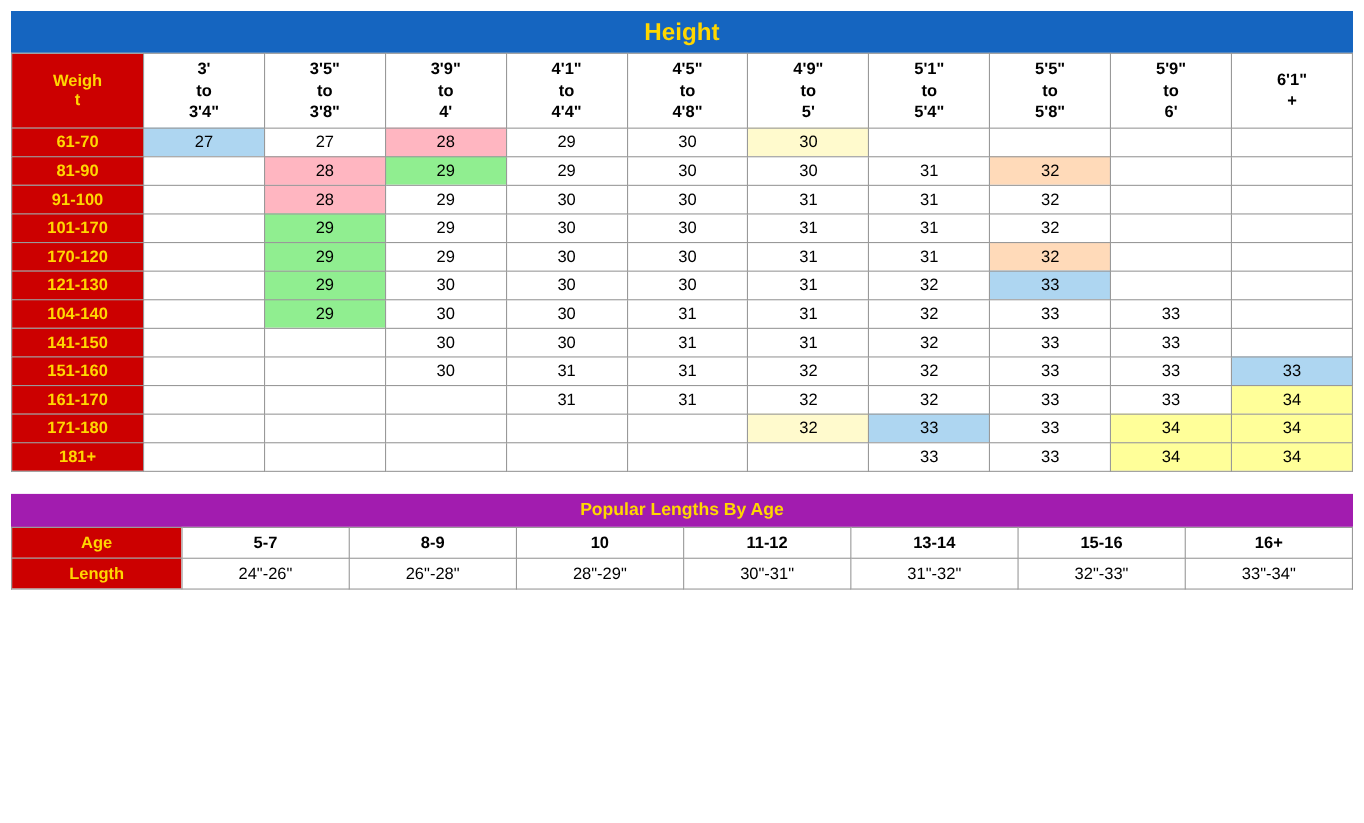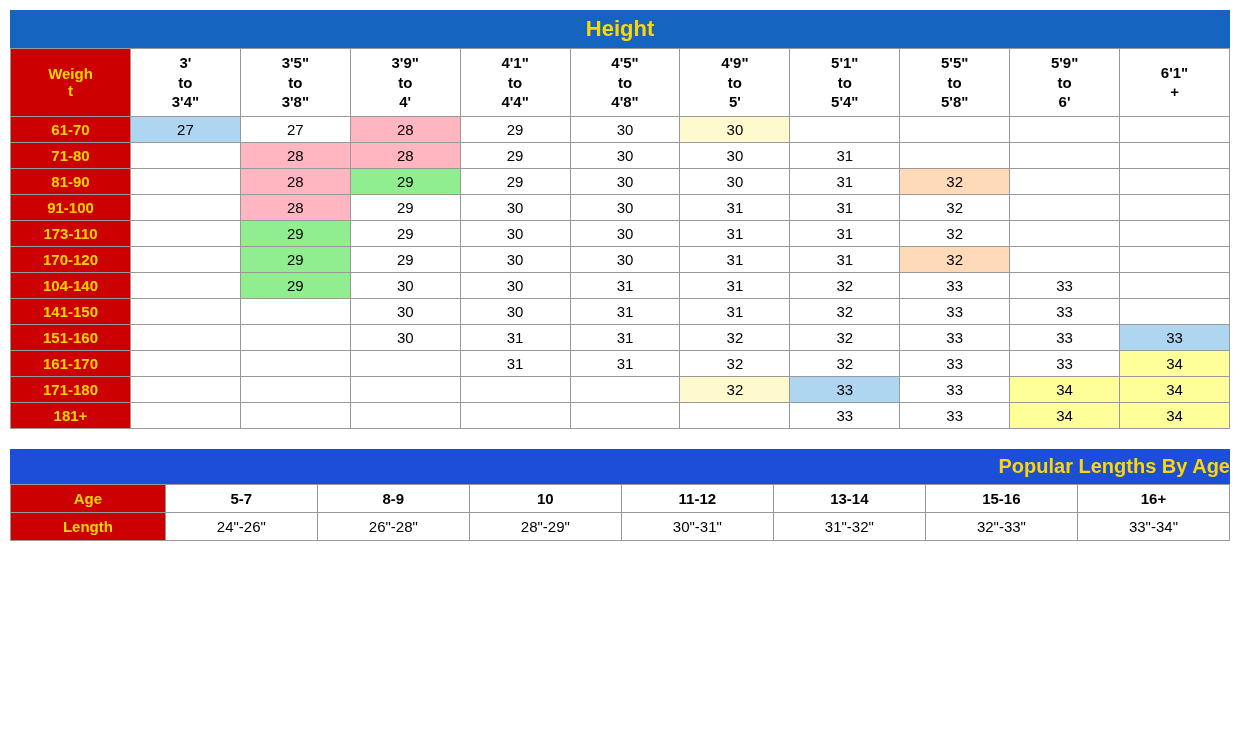--- a/index.html
+++ b/index.html
@@ -50,25 +50,25 @@
     }
 
     .row-header {
       background: #CC0000;
       color: #FFD700;
       font-weight: bold;
       font-size: 14px;
     }
 
     .section-title {
-      background: #1d4ed8;
-      color: #FFD700;
-      font-weight: bold;
-      font-size: 20px;
-      text-align: right;
+      background: #a21caf;
+      color: #FFD700;
+      font-weight: bold;
+      font-size: 16px;
+      text-align: center;
       padding: 6px 0;
     }
 
     table.age-table {
       width: 100%;
       border-collapse: collapse;
       margin-top: 0;
     }
 
     table.age-table th,
@@ -120,81 +120,81 @@
         <td style="background-color: rgb(255, 182, 193);">28</td>
         <td style="background-color: rgb(255, 255, 255);">29</td>
         <td style="background-color: rgb(255, 255, 255);">30</td>
         <td style="background-color: rgb(255, 250, 205);">30</td>
         <td style="background-color: rgb(255, 255, 255);"></td>
         <td style="background-color: rgb(255, 255, 255);"></td>
         <td style="background-color: rgb(255, 255, 255);"></td>
         <td style="background-color: rgb(255, 255, 255);"></td>
       </tr>
       <tr>
-        <th class="row-header">71-80</th>
+        <th class="row-header">81-90</th>
         <td style="background-color: rgb(255, 255, 255);"></td>
         <td style="background-color: rgb(255, 182, 193);">28</td>
+        <td style="background-color: rgb(144, 238, 144);">29</td>
+        <td style="background-color: rgb(255, 255, 255);">29</td>
+        <td style="background-color: rgb(255, 255, 255);">30</td>
+        <td style="background-color: rgb(255, 255, 255);">30</td>
+        <td style="background-color: rgb(255, 255, 255);">31</td>
+        <td style="background-color: rgb(255, 218, 185);">32</td>
+        <td style="background-color: rgb(255, 255, 255);"></td>
+        <td style="background-color: rgb(255, 255, 255);"></td>
+      </tr>
+      <tr>
+        <th class="row-header">91-100</th>
+        <td style="background-color: rgb(255, 255, 255);"></td>
         <td style="background-color: rgb(255, 182, 193);">28</td>
         <td style="background-color: rgb(255, 255, 255);">29</td>
         <td style="background-color: rgb(255, 255, 255);">30</td>
         <td style="background-color: rgb(255, 255, 255);">30</td>
         <td style="background-color: rgb(255, 255, 255);">31</td>
-        <td style="background-color: rgb(255, 255, 255);"></td>
-        <td style="background-color: rgb(255, 255, 255);"></td>
-        <td style="background-color: rgb(255, 255, 255);"></td>
-      </tr>
-      <tr>
-        <th class="row-header">81-90</th>
-        <td style="background-color: rgb(255, 255, 255);"></td>
-        <td style="background-color: rgb(255, 182, 193);">28</td>
-        <td style="background-color: rgb(144, 238, 144);">29</td>
-        <td style="background-color: rgb(255, 255, 255);">29</td>
-        <td style="background-color: rgb(255, 255, 255);">30</td>
-        <td style="background-color: rgb(255, 255, 255);">30</td>
+        <td style="background-color: rgb(255, 255, 255);">31</td>
+        <td style="background-color: rgb(255, 255, 255);">32</td>
+        <td style="background-color: rgb(255, 255, 255);"></td>
+        <td style="background-color: rgb(255, 255, 255);"></td>
+      </tr>
+      <tr>
+        <th class="row-header">101-170</th>
+        <td style="background-color: rgb(255, 255, 255);"></td>
+        <td style="background-color: rgb(144, 238, 144);">29</td>
+        <td style="background-color: rgb(255, 255, 255);">29</td>
+        <td style="background-color: rgb(255, 255, 255);">30</td>
+        <td style="background-color: rgb(255, 255, 255);">30</td>
+        <td style="background-color: rgb(255, 255, 255);">31</td>
+        <td style="background-color: rgb(255, 255, 255);">31</td>
+        <td style="background-color: rgb(255, 255, 255);">32</td>
+        <td style="background-color: rgb(255, 255, 255);"></td>
+        <td style="background-color: rgb(255, 255, 255);"></td>
+      </tr>
+      <tr>
+        <th class="row-header">170-120</th>
+        <td style="background-color: rgb(255, 255, 255);"></td>
+        <td style="background-color: rgb(144, 238, 144);">29</td>
+        <td style="background-color: rgb(255, 255, 255);">29</td>
+        <td style="background-color: rgb(255, 255, 255);">30</td>
+        <td style="background-color: rgb(255, 255, 255);">30</td>
+        <td style="background-color: rgb(255, 255, 255);">31</td>
         <td style="background-color: rgb(255, 255, 255);">31</td>
         <td style="background-color: rgb(255, 218, 185);">32</td>
         <td style="background-color: rgb(255, 255, 255);"></td>
         <td style="background-color: rgb(255, 255, 255);"></td>
       </tr>
       <tr>
-        <th class="row-header">91-100</th>
-        <td style="background-color: rgb(255, 255, 255);"></td>
-        <td style="background-color: rgb(255, 182, 193);">28</td>
-        <td style="background-color: rgb(255, 255, 255);">29</td>
-        <td style="background-color: rgb(255, 255, 255);">30</td>
-        <td style="background-color: rgb(255, 255, 255);">30</td>
-        <td style="background-color: rgb(255, 255, 255);">31</td>
-        <td style="background-color: rgb(255, 255, 255);">31</td>
-        <td style="background-color: rgb(255, 255, 255);">32</td>
-        <td style="background-color: rgb(255, 255, 255);"></td>
-        <td style="background-color: rgb(255, 255, 255);"></td>
-      </tr>
-      <tr>
-        <th class="row-header">173-110</th>
-        <td style="background-color: rgb(255, 255, 255);"></td>
-        <td style="background-color: rgb(144, 238, 144);">29</td>
-        <td style="background-color: rgb(255, 255, 255);">29</td>
-        <td style="background-color: rgb(255, 255, 255);">30</td>
-        <td style="background-color: rgb(255, 255, 255);">30</td>
-        <td style="background-color: rgb(255, 255, 255);">31</td>
-        <td style="background-color: rgb(255, 255, 255);">31</td>
-        <td style="background-color: rgb(255, 255, 255);">32</td>
-        <td style="background-color: rgb(255, 255, 255);"></td>
-        <td style="background-color: rgb(255, 255, 255);"></td>
-      </tr>
-      <tr>
-        <th class="row-header">170-120</th>
-        <td style="background-color: rgb(255, 255, 255);"></td>
-        <td style="background-color: rgb(144, 238, 144);">29</td>
-        <td style="background-color: rgb(255, 255, 255);">29</td>
-        <td style="background-color: rgb(255, 255, 255);">30</td>
-        <td style="background-color: rgb(255, 255, 255);">30</td>
-        <td style="background-color: rgb(255, 255, 255);">31</td>
-        <td style="background-color: rgb(255, 255, 255);">31</td>
-        <td style="background-color: rgb(255, 218, 185);">32</td>
+        <th class="row-header">121-130</th>
+        <td style="background-color: rgb(255, 255, 255);"></td>
+        <td style="background-color: rgb(144, 238, 144);">29</td>
+        <td style="background-color: rgb(255, 255, 255);">30</td>
+        <td style="background-color: rgb(255, 255, 255);">30</td>
+        <td style="background-color: rgb(255, 255, 255);">30</td>
+        <td style="background-color: rgb(255, 255, 255);">31</td>
+        <td style="background-color: rgb(255, 255, 255);">32</td>
+        <td style="background-color: rgb(174, 214, 241);">33</td>
         <td style="background-color: rgb(255, 255, 255);"></td>
         <td style="background-color: rgb(255, 255, 255);"></td>
       </tr>
       <tr>
         <th class="row-header">104-140</th>
         <td style="background-color: rgb(255, 255, 255);"></td>
         <td style="background-color: rgb(144, 238, 144);">29</td>
         <td style="background-color: rgb(255, 255, 255);">30</td>
         <td style="background-color: rgb(255, 255, 255);">30</td>
         <td style="background-color: rgb(255, 255, 255);">31</td>

